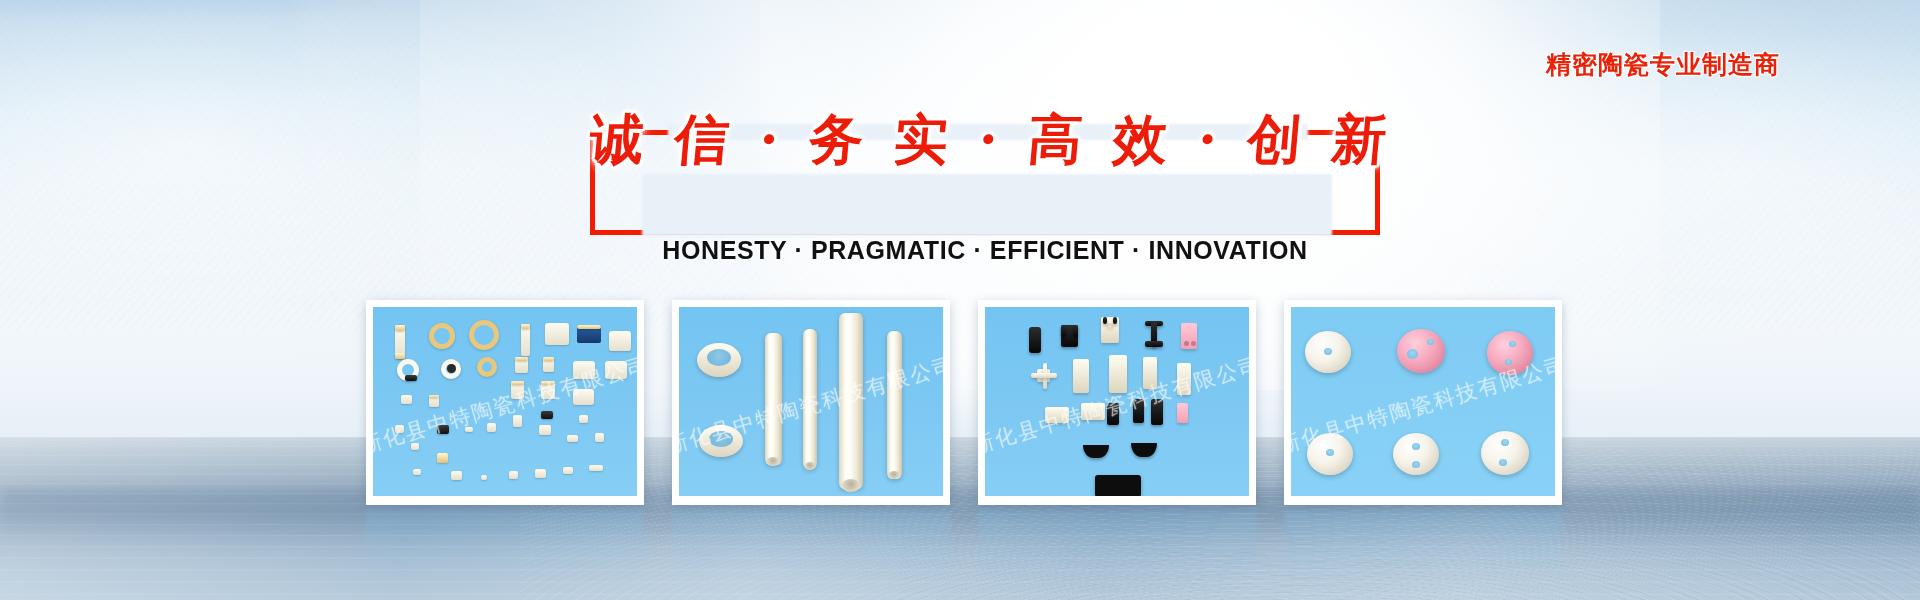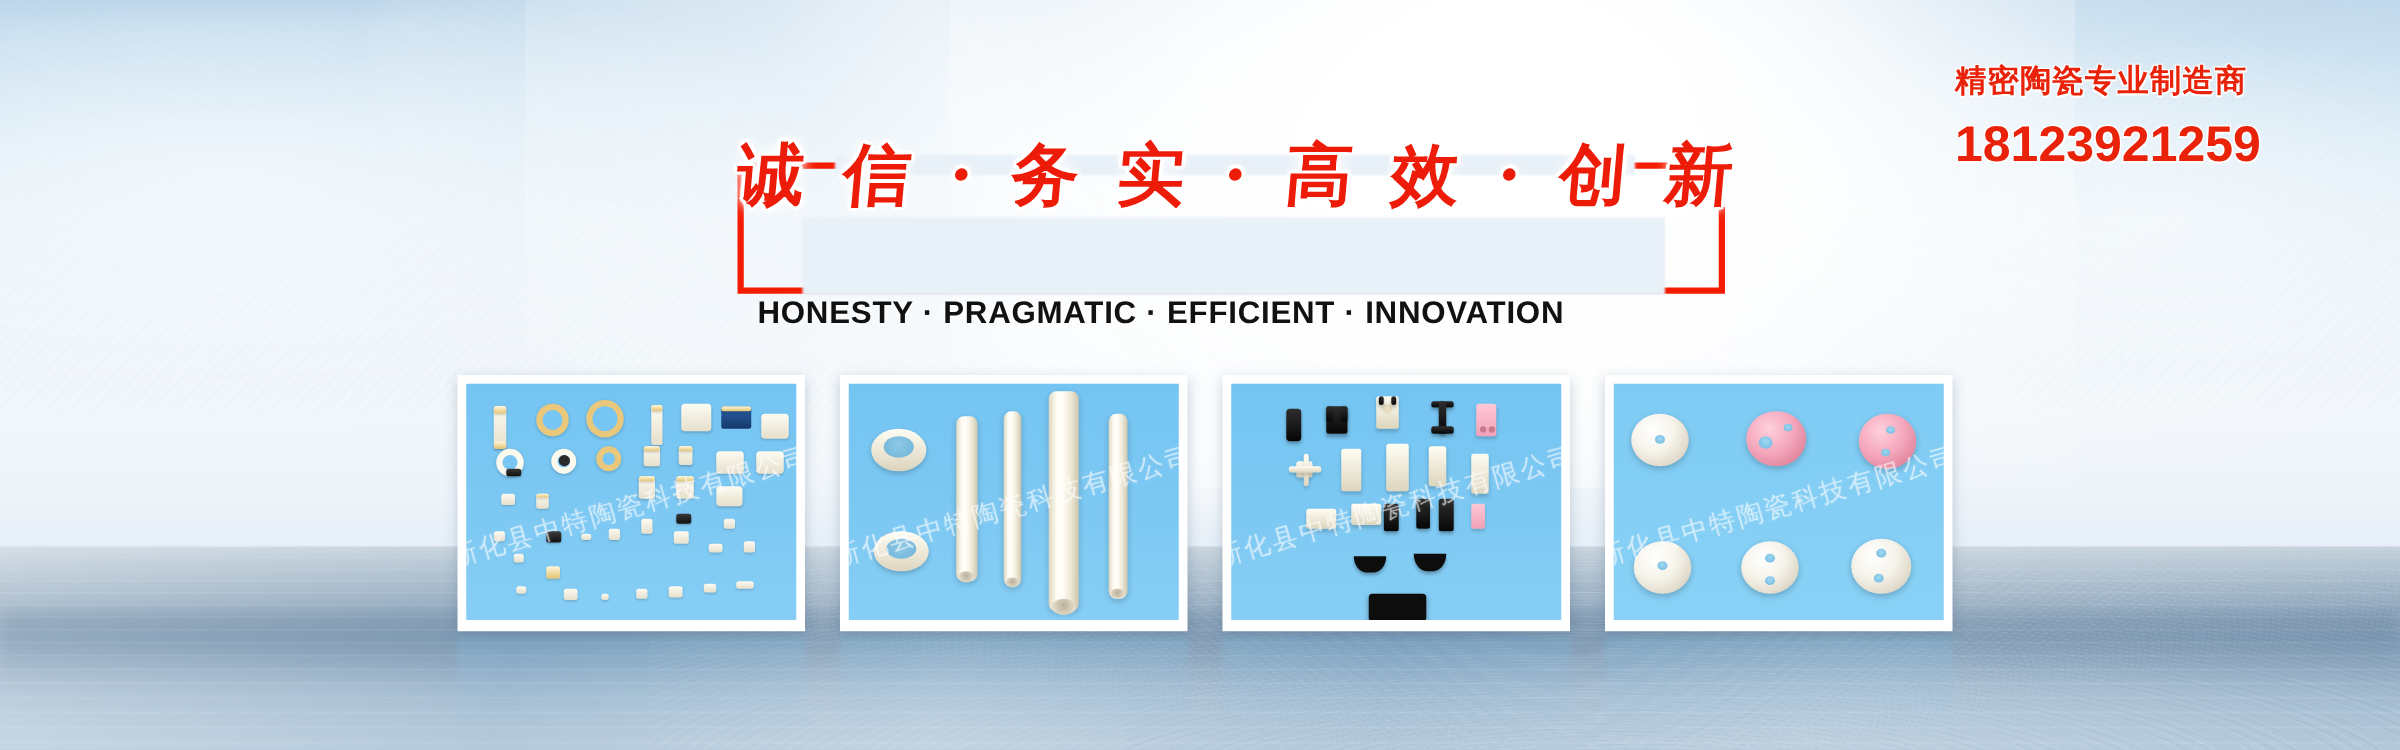--- a/index.html
+++ b/index.html
@@ -165,36 +165,36 @@
       2px 2px 0 #fff, -2px -2px 0 #fff, 2px -2px 0 #fff, -2px 2px 0 #fff,
       3px 0 0 #fff, -3px 0 0 #fff, 0 3px 0 #fff, 0 -3px 0 #fff;
     transform:skewX(-5deg);
   }
   
   .cn-plate {
     position:absolute; left:52px; top:-18px; width:686px; height:74px;
     background:transparent;
   }
   .slogan-en {
-    position:absolute; left:16px; bottom:-30px; width:100%;
-    text-align:left;
+    position:absolute; left:0; bottom:-30px; width:100%;
+    text-align:center;
     font-family:"Liberation Sans", sans-serif;
     font-size:25px; font-weight:700; letter-spacing:.6px;
     color:#111;
     white-space:nowrap;
     text-shadow:0 0 4px rgba(255,255,255,.95), 0 0 9px rgba(255,255,255,.85);
   }
   
   .brk {
     position:absolute; background:#e8f0f8; filter:blur(1px);
   }
 
   
   .contact {
-    position:absolute; right:36px; top:48px; width:320px;
+    position:absolute; right:54px; top:48px; width:320px;
     text-align:left;
   }
   .contact .line1 {
     font-family:"DejaVu Sans", sans-serif;
     font-size:25px; font-weight:700; letter-spacing:1px;
     color:#e8230a; white-space:nowrap;
     text-shadow:0 0 3px #fff, 1px 1px 0 #fff, -1px -1px 0 #fff, 1px -1px 0 #fff, -1px 1px 0 #fff;
     margin-bottom:13px;
   }
   .contact .line2 {
@@ -351,21 +351,20 @@
 
     <div class="brk" style="left:78px;top:-6px;width:640px;height:16px;"></div>
     <div class="brk" style="left:52px;top:44px;width:690px;height:62px;"></div>
     <div class="cn-plate"></div>
     <div class="slogan-cn">诚 信 · 务 实 · 高 效 · 创 新</div>
     <div class="slogan-en">HONESTY · PRAGMATIC · EFFICIENT · INNOVATION</div>
   </div>
 
   <div class="contact">
     <div class="line1">精密陶瓷专业制造商</div>
-    <div class="line3">18123921259</div>
   </div>
 
   <div class="panels">
 
     <div class="panel">
       <div class="panel-inner">
         <div class="pc chip-w" style="left:22px;top:18px;width:10px;height:34px;"></div>
         <div class="pc chip-g" style="left:22px;top:18px;width:10px;height:6px;"></div>
         <div class="pc chip-g" style="left:22px;top:46px;width:10px;height:6px;"></div>
         <div class="pc ring-g" style="left:56px;top:16px;width:26px;height:26px;"></div>

